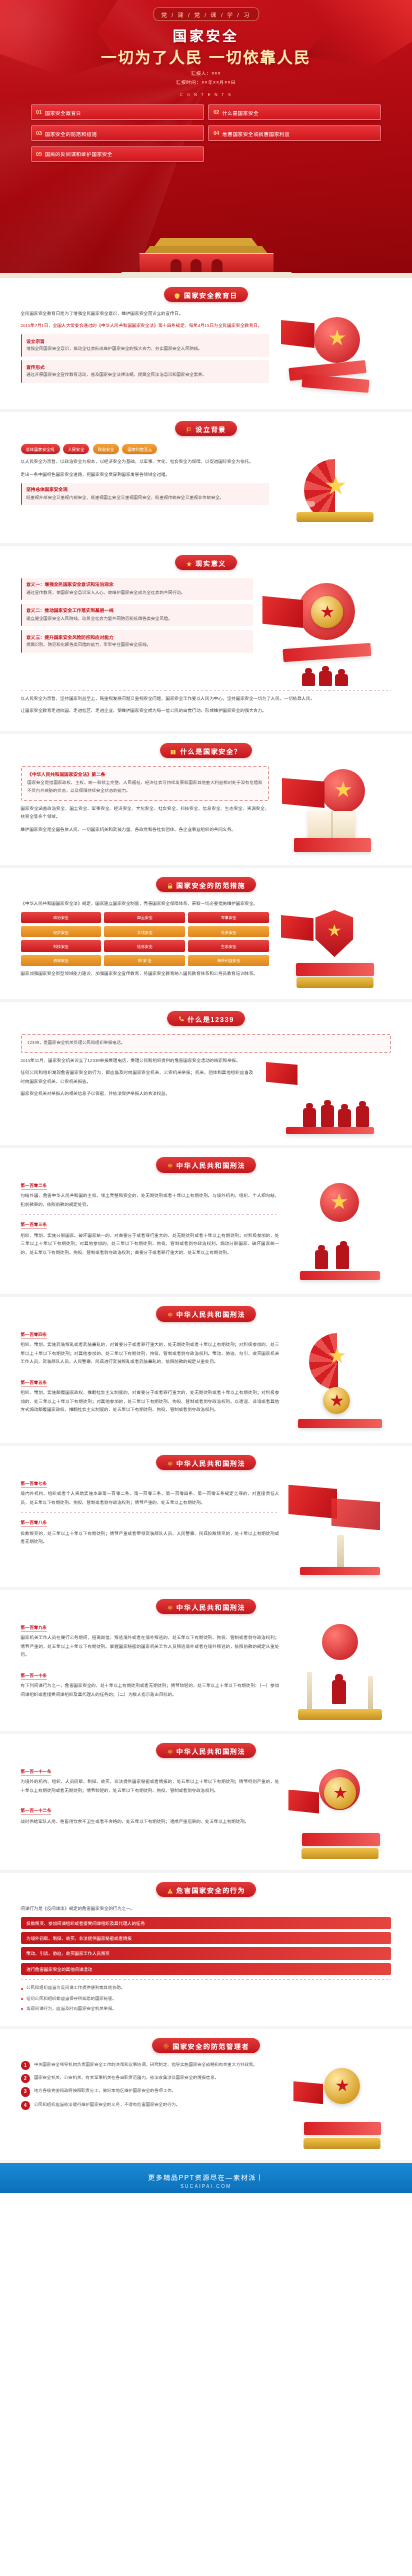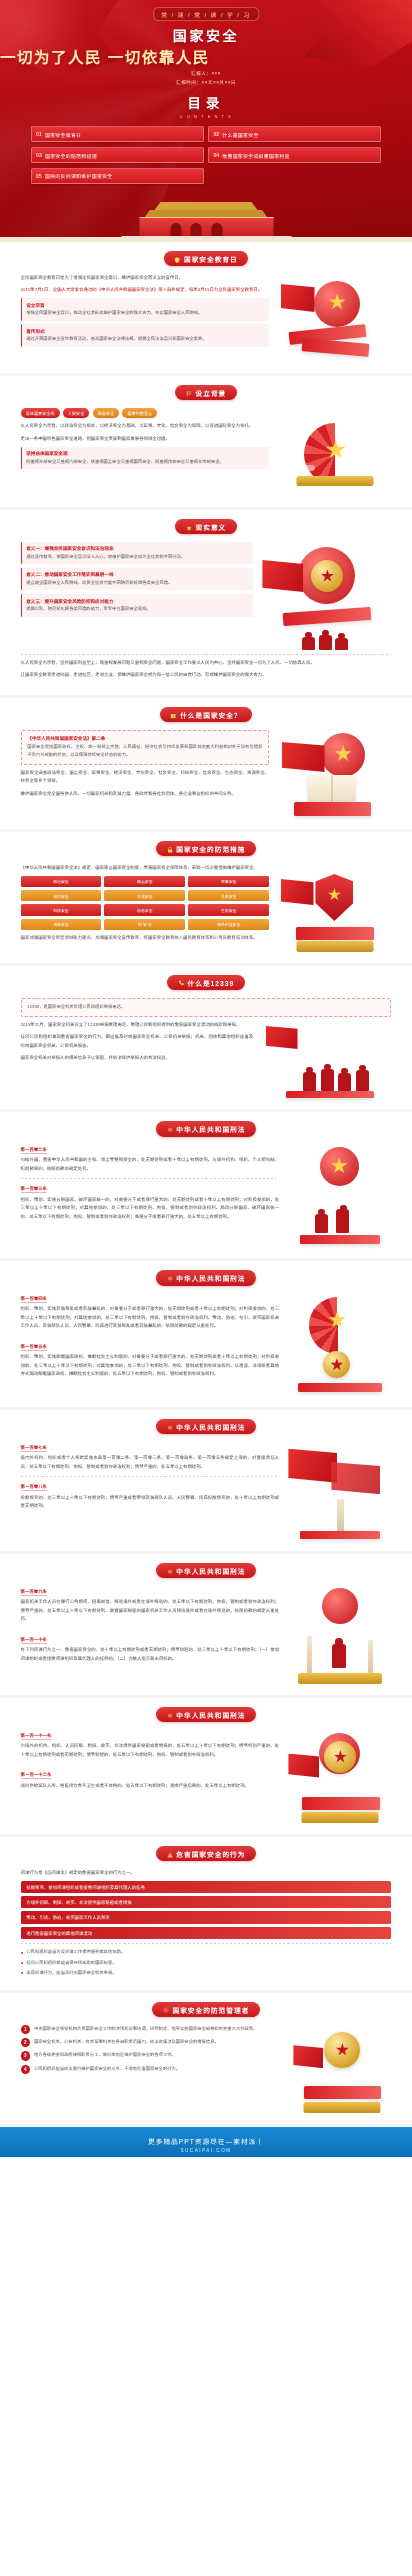--- a/index.html
+++ b/index.html
@@ -8,21 +8,21 @@
     background: #ffffff;
     font-family: "Liberation Sans", sans-serif;
     color: #333;
   }
   .page { width: 412px; background: #f4f4f4; }
 
   
   .hero {
     position: relative;
     width: 412px;
-    height: 242px;
+    height: 278px;
     background: linear-gradient(175deg, #c8121a 0%, #a8080f 60%, #8e0509 100%);
     overflow: hidden;
   }
   .hero-rays {
     position: absolute; left: 50%; top: -62px;
     width: 464px; height: 361px; transform: translateX(-50%);
     background:
       conic-gradient(from 200deg at 50% 40%,
         rgba(255,255,255,.06) 0deg, rgba(255,255,255,0) 12deg,
         rgba(255,255,255,.05) 24deg, rgba(255,255,255,0) 38deg,
@@ -50,21 +50,21 @@
     font-size: 5.7px; letter-spacing: 1.5px; color: #ffd9a0;
     background: rgba(0,0,0,.12); padding: 1.5px 7.2px; border-radius: 5.2px;
     border: 0.5px solid rgba(255,214,150,.35);
   }
   .hero-title {
     position: absolute; top: 25px; left: 0; right: 0; text-align: center;
     color: #fff; font-size: 14px; font-weight: bold; letter-spacing: 2.6px;
     text-shadow: 0 1px 3.1px rgba(0,0,0,.35);
   }
   .hero-sub {
-    position: absolute; top: 45px; left: 0; right: 0; 
+    position: absolute; top: 45px; left: 0; right: 0; text-align: center;
     font-size: 15.5px; font-weight: bold; letter-spacing: 1.5px;
     color: #ffe9b0;
     text-shadow: 0 1.5px 4.1px rgba(120,0,0,.5);
   }
   .hero-meta {
     position: absolute; top: 70px; left: 0; right: 0; text-align: center;
     font-size: 4.6px; color: #ffd6c2; line-height: 1.9; letter-spacing: 0.5px;
   }
   .hero-meta span { display: block; }
 
@@ -338,21 +338,20 @@
 
     <div class="hero-badge">党 / 建 / 党 / 课 / 学 / 习</div>
     <div class="hero-title">国家安全</div>
     <div class="hero-sub">一切为了人民  一切依靠人民</div>
     <div class="hero-meta">
       <span>汇报人：××× </span>
       <span>汇报时间：××年××月××日</span>
     </div>
 
     <div class="toc-wrap">
-      <div class="toc-title">目录</div>
       <div class="toc-title-en">C O N T E N T S</div>
       <div class="toc-grid">
         <div class="toc-item">
           <span class="toc-num">01</span>
           <span class="toc-label">国家安全教育日</span>
         </div>
         <div class="toc-item">
           <span class="toc-num">02</span>
           <span class="toc-label">什么是国家安全</span>
         </div>

